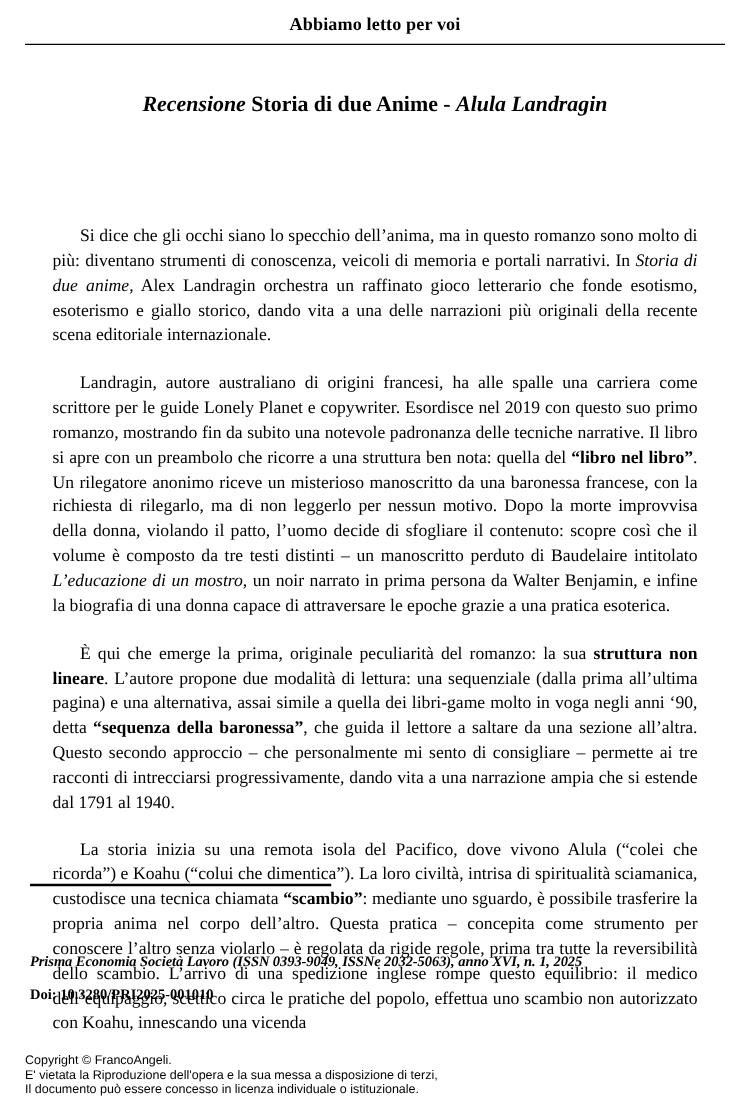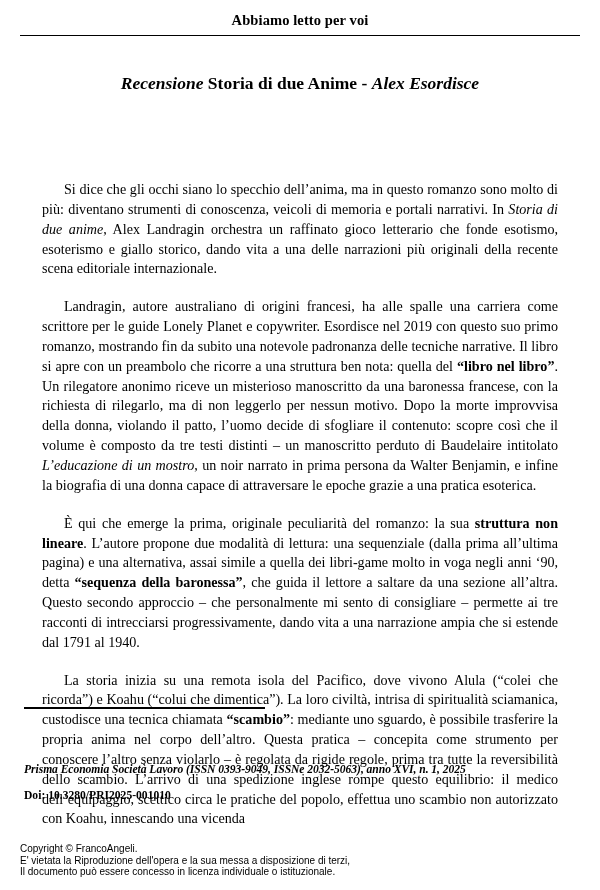--- a/index.html
+++ b/index.html
@@ -152,21 +152,21 @@
 </style>
 </head>
 <body>
 
 <div class="page">
 
   <div class="running-head">Abbiamo letto per voi</div>
   <div class="head-rule"></div>
 
   <div class="article-title">
-    <span class="it">Recensione</span><span class="ro">&nbsp;</span><span class="ro">Storia di due Anime</span><span class="ro">&nbsp;</span><span class="ro">-</span><span class="ro">&nbsp;</span><span class="it">Alex Esordisce</span>
+    <span class="it">Recensione</span><span class="ro">&nbsp;</span><span class="ro">Storia di due Anime</span><span class="ro">&nbsp;</span><span class="ro">-</span><span class="ro">&nbsp;</span><span class="it">Alula Landragin</span>
   </div>
 
 
   <div class="body-text">
 
     <p><span>Si dice che gli occhi siano lo specchio dell’anima, ma in questo romanzo sono molto di più: diventano strumenti di conoscenza, veicoli di memoria e portali narrativi. In </span><i>Storia di due anime</i><span>, Alex Landragin orchestra un raffinato gioco letterario che fonde esotismo, esoterismo e giallo storico, dando vita a una delle narrazioni più originali della recente scena editoriale internazionale.</span></p>
 
     <p><span>Landragin, autore australiano di origini francesi, ha alle spalle una carriera come scrittore per le guide Lonely Planet e copywriter. Esordisce nel 2019 con questo suo primo romanzo, mostrando fin da subito una notevole padronanza delle tecniche narrative. Il libro si apre con un preambolo che ricorre a una struttura ben nota: quella del </span><b>“libro nel libro”</b><span>. Un rilegatore anonimo riceve un misterioso manoscritto da una baronessa francese, con la richiesta di rilegarlo, ma di non leggerlo per nessun motivo. Dopo la morte improvvisa della donna, violando il patto, l’uomo decide di sfogliare il contenuto: scopre così che il volume è composto da tre testi distinti – un manoscritto perduto di Baudelaire intitolato </span><i>L’educazione di un mostro</i><span>, un noir narrato in prima persona da Walter Benjamin, e infine la biografia di una donna capace di attraversare le epoche grazie a una pratica esoterica.</span></p>
 
     <p><span>È qui che emerge la prima, originale peculiarità del romanzo: la sua </span><b>struttura non lineare</b><span>. L’autore propone due modalità di lettura: una sequenziale (dalla prima all’ultima pagina) e una alternativa, assai simile a quella dei libri-game molto in voga negli anni ‘90, detta </span><b>“sequenza della baronessa”</b><span>, che guida il lettore a saltare da una sezione all’altra. Questo secondo approccio – che personalmente mi sento di consigliare – permette ai tre racconti di intrecciarsi progressivamente, dando vita a una narrazione ampia che si estende dal 1791 al 1940.</span></p>

